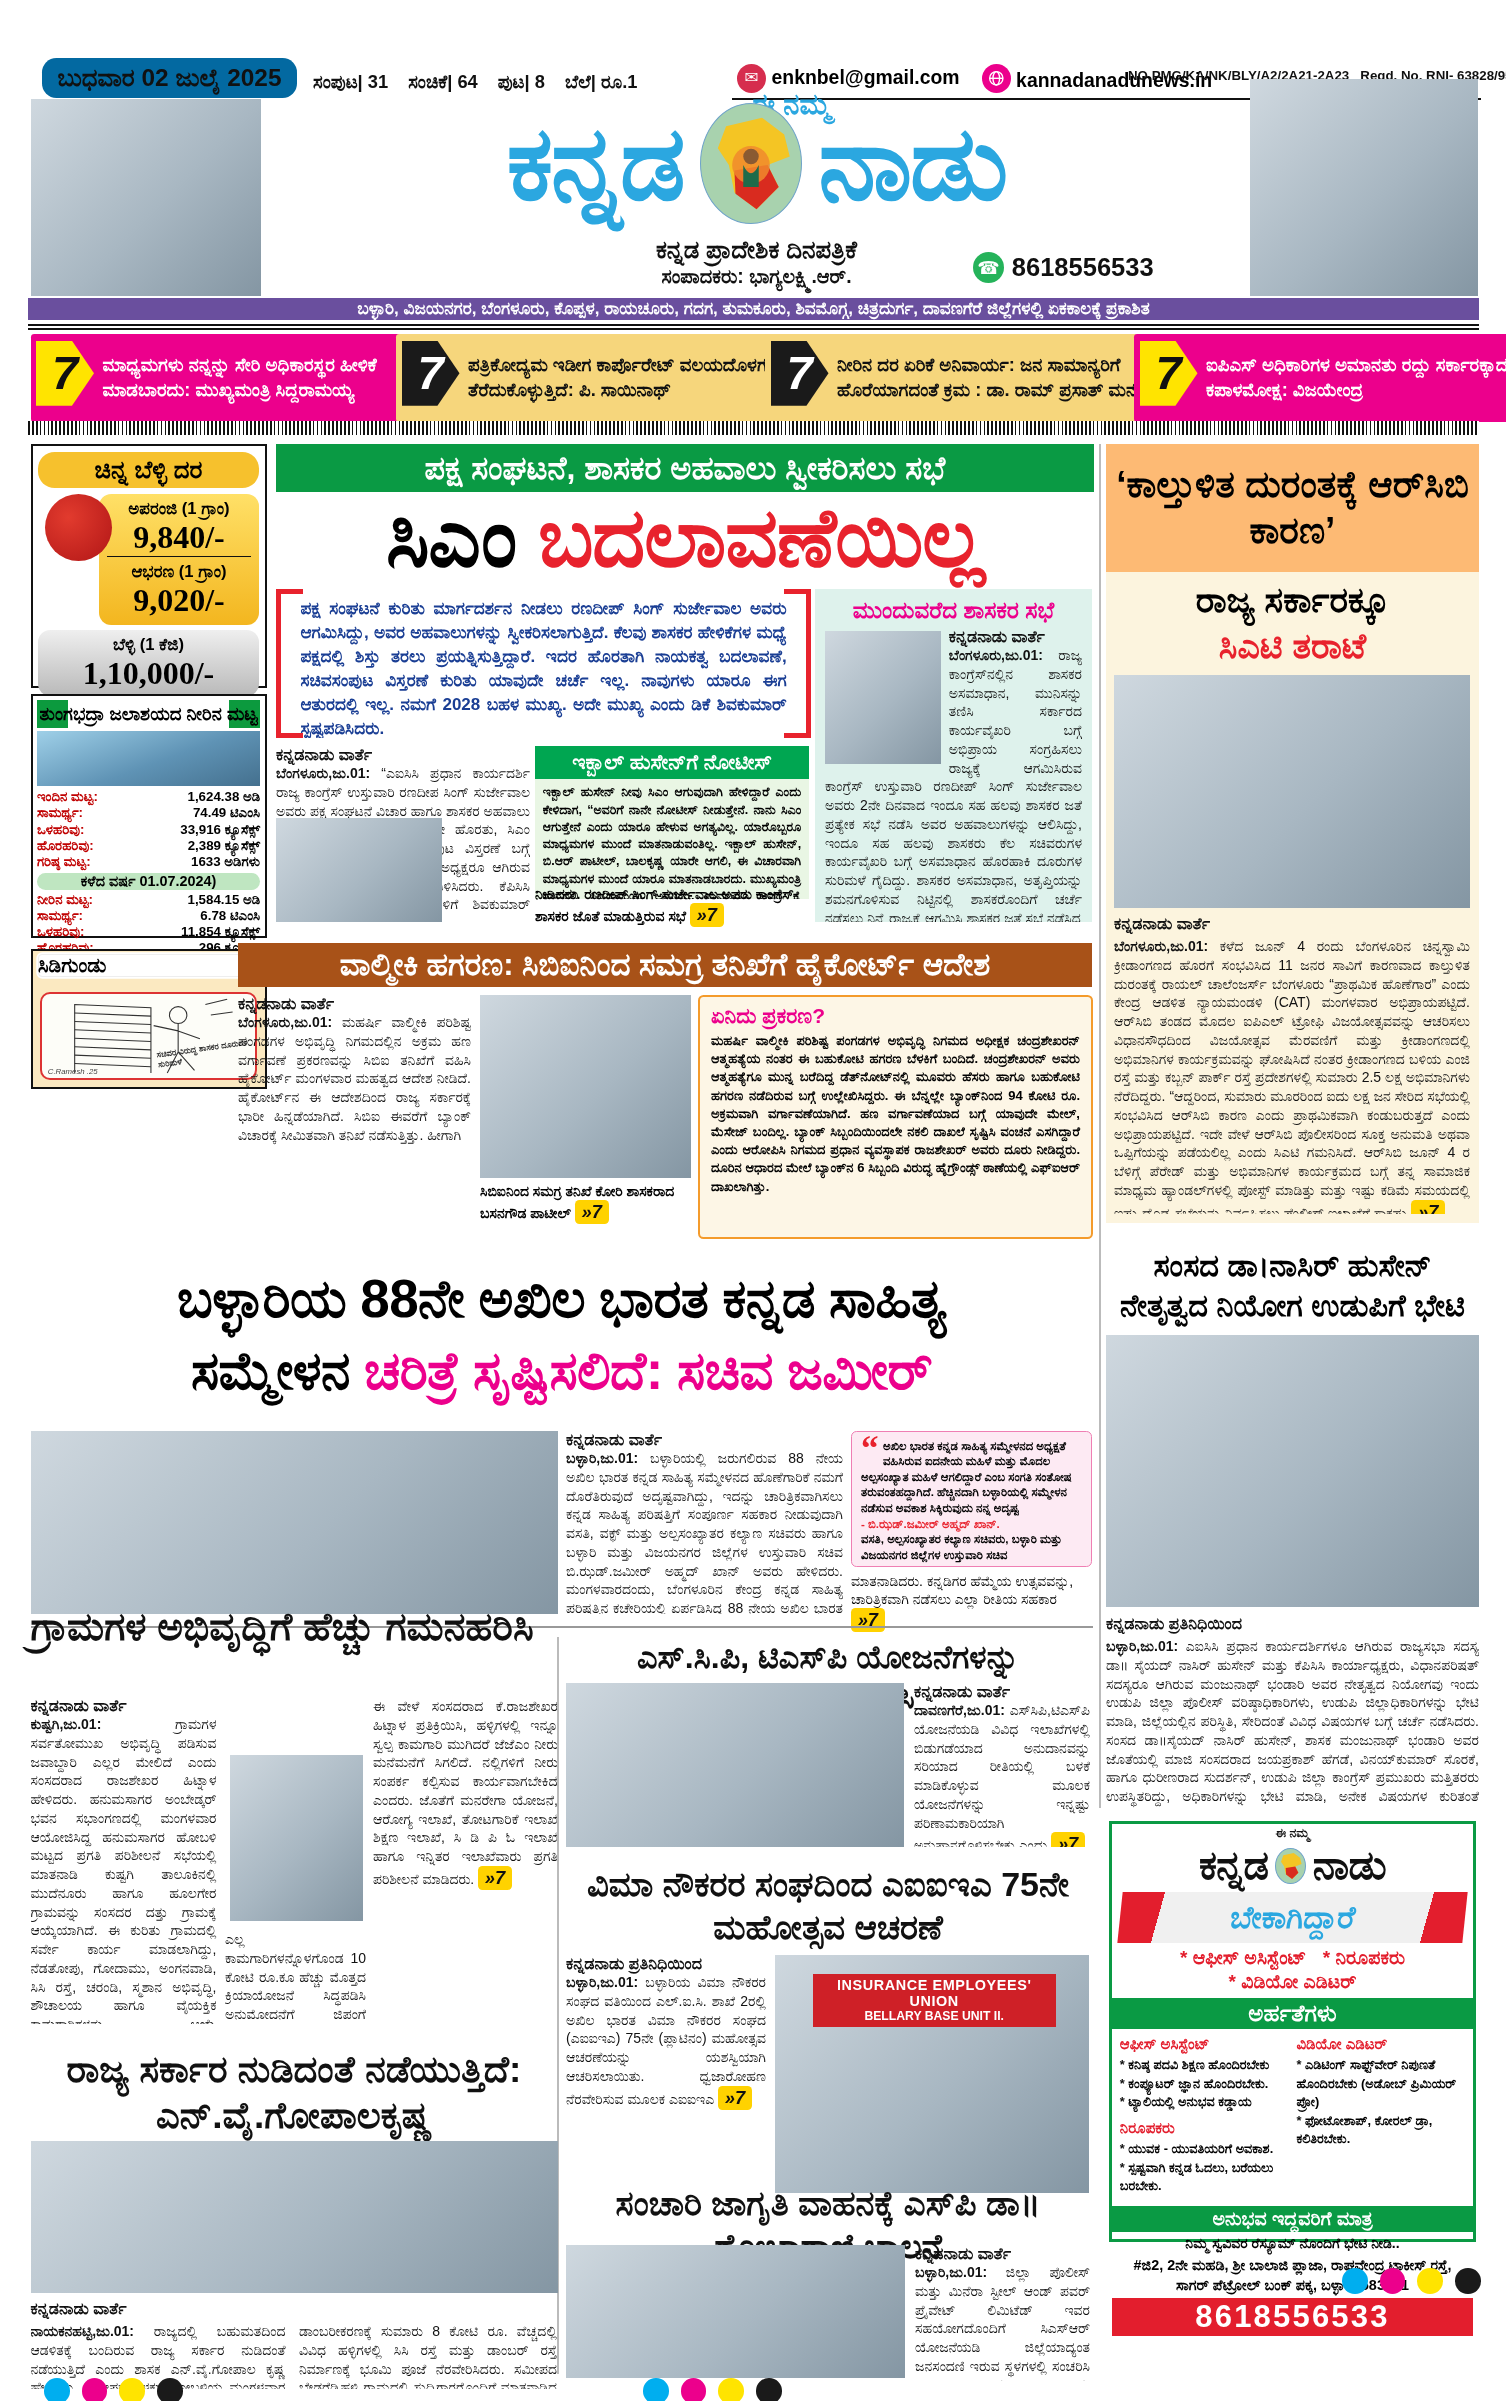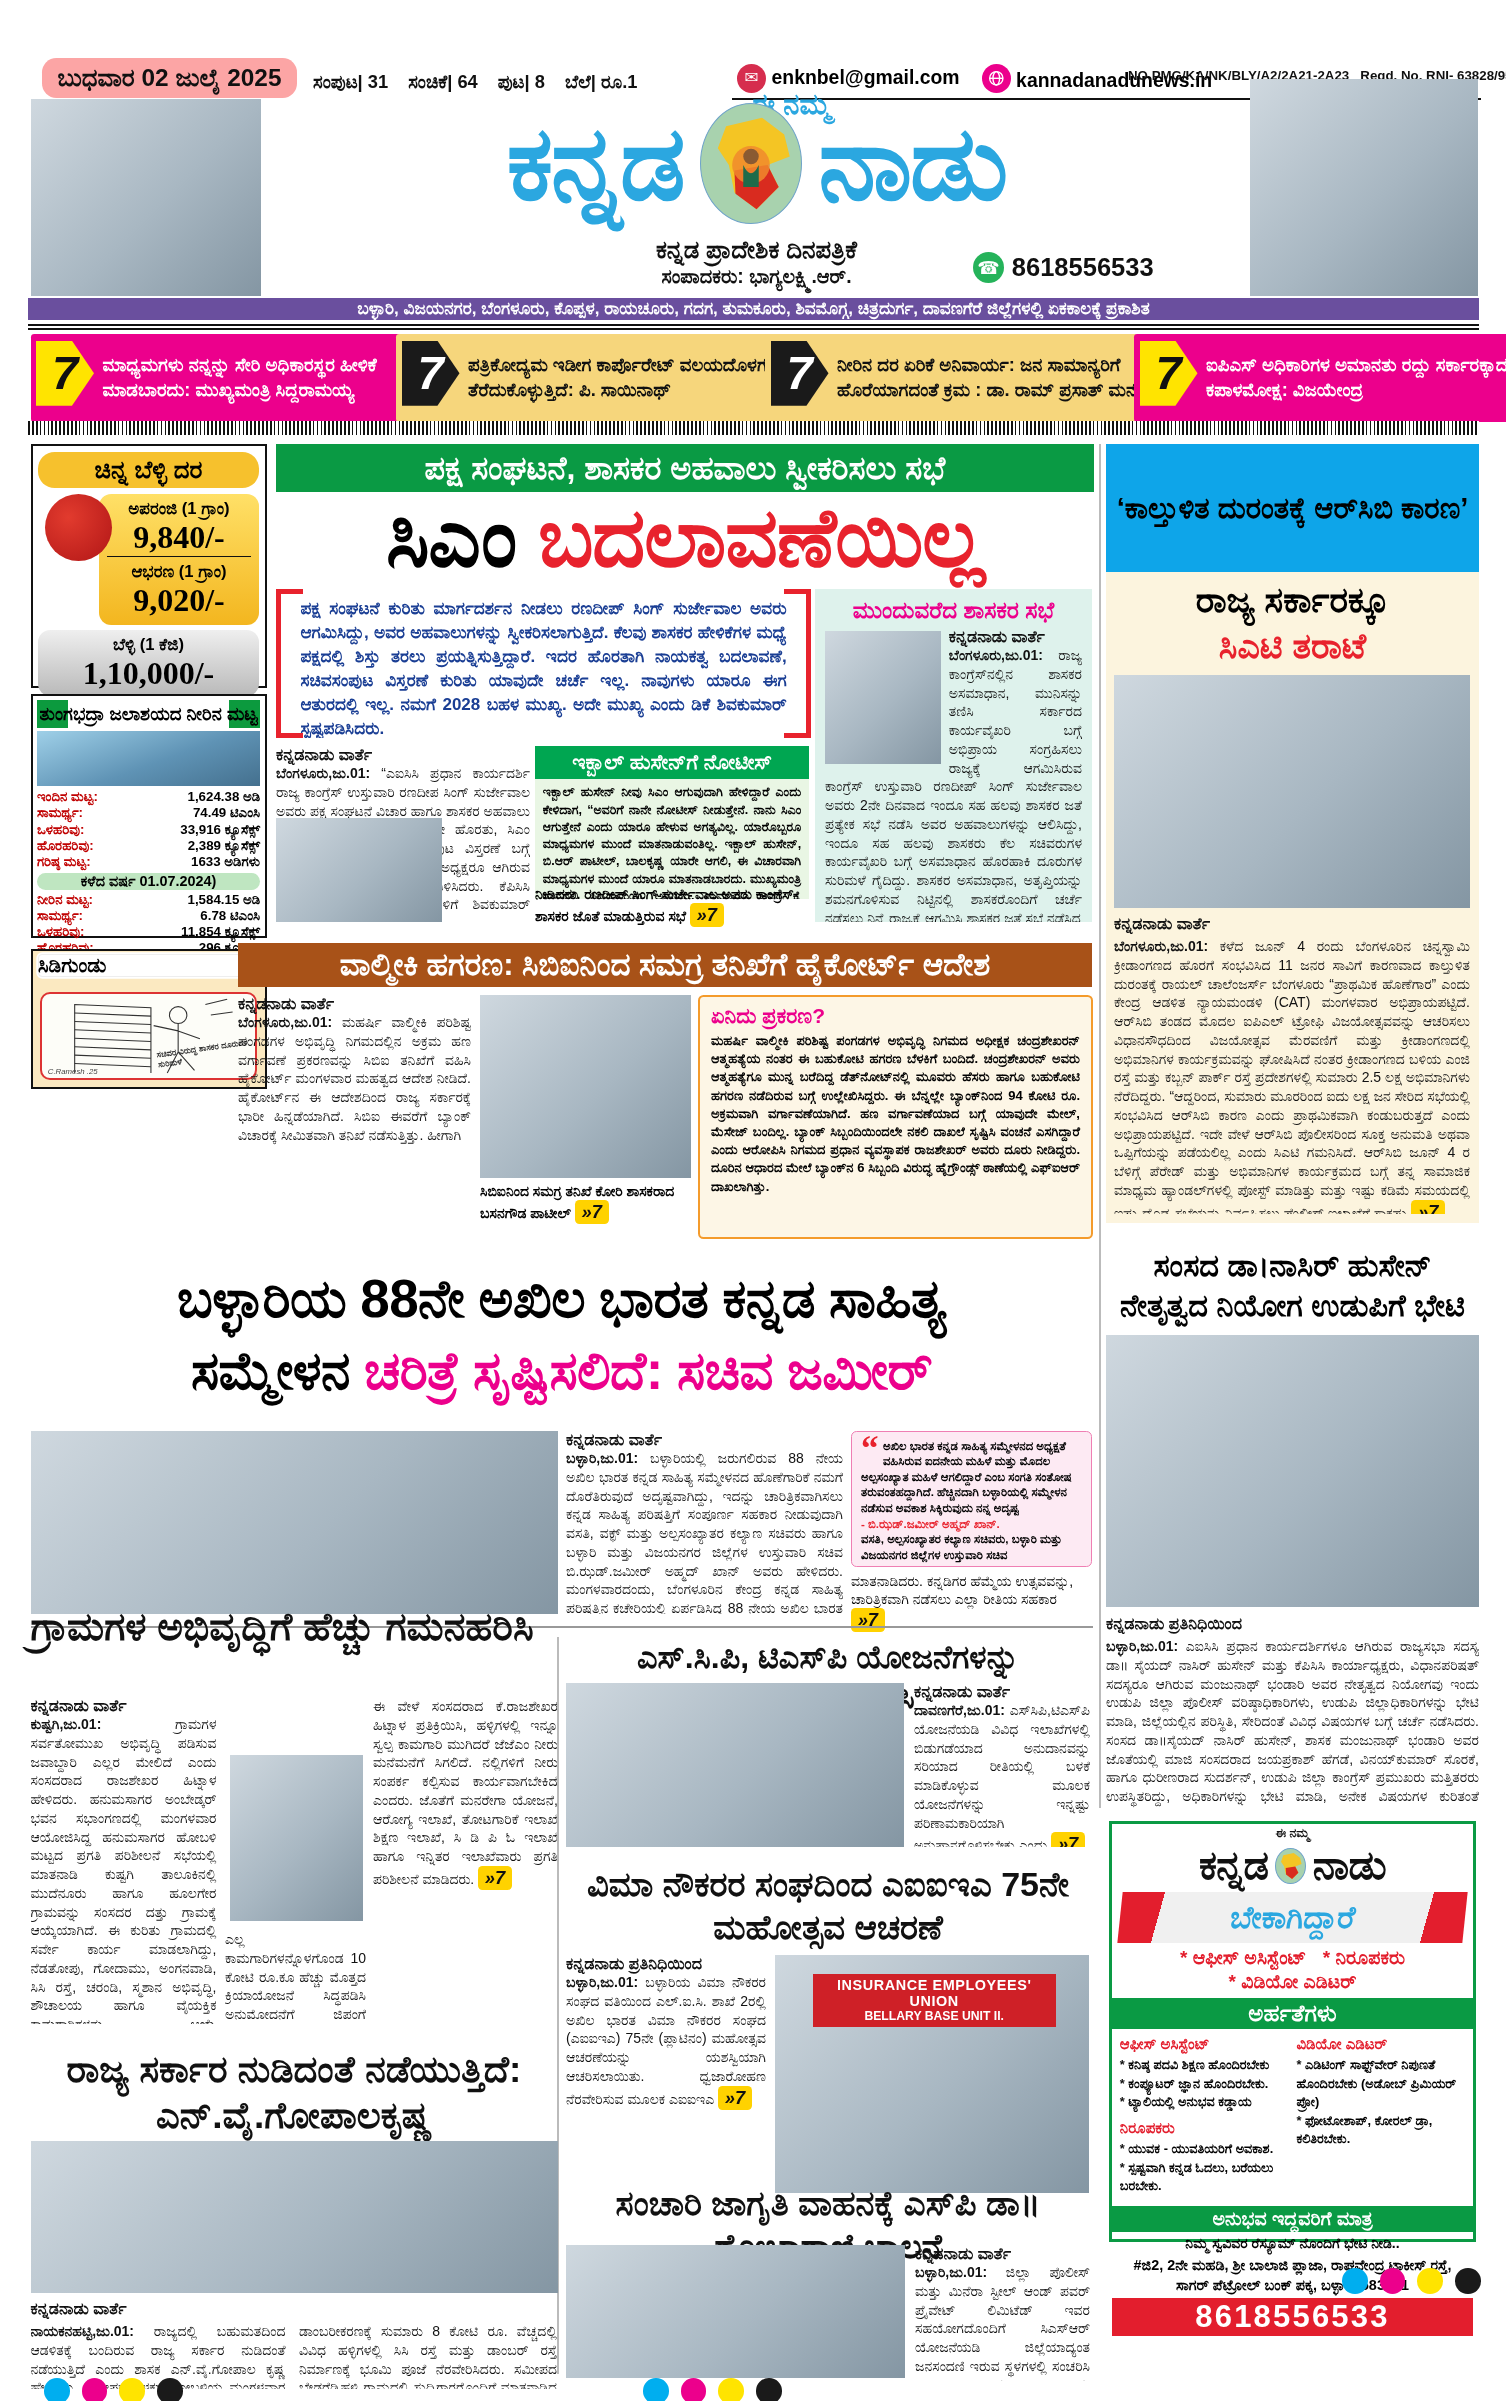--- a/index.html
+++ b/index.html
@@ -2,21 +2,21 @@
 <html style="font-size:9px"><head>
 <meta charset="utf-8">
 <style>
   html,body{margin:0;padding:0;background:#e8e8e8;font-family:"Liberation Sans","DejaVu Sans",sans-serif;}
   .page{position:relative;width:1507px;height:2401px;background:#ffffff;margin:0 auto;overflow:hidden;}
   .abs{position:absolute;}
   .just{text-align:justify;}
   .clip{overflow:hidden;}
 
   
-  .date-pill{left:42px;top:58px;width:255px;height:40px;background:#fca5a5;border-radius:14.4px;
+  .date-pill{left:42px;top:58px;width:255px;height:40px;background:#0369a1;border-radius:14.4px;
     display:flex;align-items:center;justify-content:center;font-size:24.4px;font-weight:bold;color:#111;}
   .issue-row{left:313px;top:68px;width:410px;height:28px;display:flex;gap:20px;align-items:center;
     font-size:18.3px;font-weight:bold;color:#111;white-space:nowrap;}
   .contact-row{left:737px;top:62px;height:32px;display:flex;gap:22px;align-items:center;font-size:19.4px;font-weight:bold;}
   .cicon{display:inline-flex;width:29px;height:29px;border-radius:50%;align-items:center;justify-content:center;
     color:#fff;font-size:16.6px;margin-right:5.5px;}
   .reg-row{left:1128px;top:68px;width:355px;font-size:13.3px;font-weight:bold;color:#111;white-space:nowrap;}
   .head-rule{left:732px;top:98px;width:749px;height:2.2px;background:#111;}
   .ph{background:linear-gradient(135deg,#cfd8df 0%,#a8b7c2 55%,#8496a3 100%);}
   .ph-dam{background:linear-gradient(160deg,#9fd0e8 0%,#5f93b5 55%,#44708e 100%);}
@@ -89,22 +89,22 @@
   .notice-body{background:#e9f6e4;padding:5.5px 7.8px;font-size:12.5px;font-weight:bold;line-height:1.38;height:109px;overflow:hidden;}
   .lead-caption{left:535px;top:885px;width:274px;font-size:14px;font-weight:bold;line-height:1.3;}
   .jump{display:inline-block;background:#ffd200;color:#111;border-radius:4.4px;padding:0 6.7px;font-size:18.3px;font-weight:bold;font-style:italic;}
   .contbox{left:815px;top:589px;width:277px;height:333px;background:#def2ec;padding:7.8px 10px;box-sizing:border-box;}
   .cont-title{color:#ec008c;font-size:23px;font-weight:bold;text-align:center;margin-bottom:4.4px;}
   .cont-photo{float:left;width:116px;height:133px;margin:3.3px 7.8px 3.3px 0;}
   .vrule1{left:1099px;top:444px;width:1.7px;height:1364px;background:#bbb;}
 
   
   .cat-bg{left:1106px;top:444px;width:373px;height:779px;background:#fcf4de;}
-  .cat-box{left:1106px;top:444px;width:373px;height:128px;background:#0ea5e9;display:flex;align-items:center;justify-content:center;
-    text-align:center;font-size:29px;font-weight:bold;line-height:1.25;}
+  .cat-box{left:1106px;top:444px;width:373px;height:128px;background:#fdba74;display:flex;align-items:center;justify-content:center;
+    text-align:center;font-size:37px;font-weight:bold;line-height:1.25;}
   .cat-sub{left:1106px;top:577px;width:373px;text-align:center;font-size:35px;font-weight:bold;line-height:1.3;}
   .cat-sub .red{color:#e8222d;}
   #cat-photo{left:1114px;top:675px;width:356px;height:233px;}
   #cat-byline{left:1114px;top:915px;width:356px;}
   #cat-body{left:1114px;top:937px;width:356px;height:277px;}
 
   
   .val-strip{left:238px;top:943px;width:854px;height:44px;background:#a85218;color:#fff;display:flex;align-items:center;justify-content:center;
     font-size:31px;font-weight:bold;}
   #val-col{left:238px;top:995px;width:233px;height:241px;}

